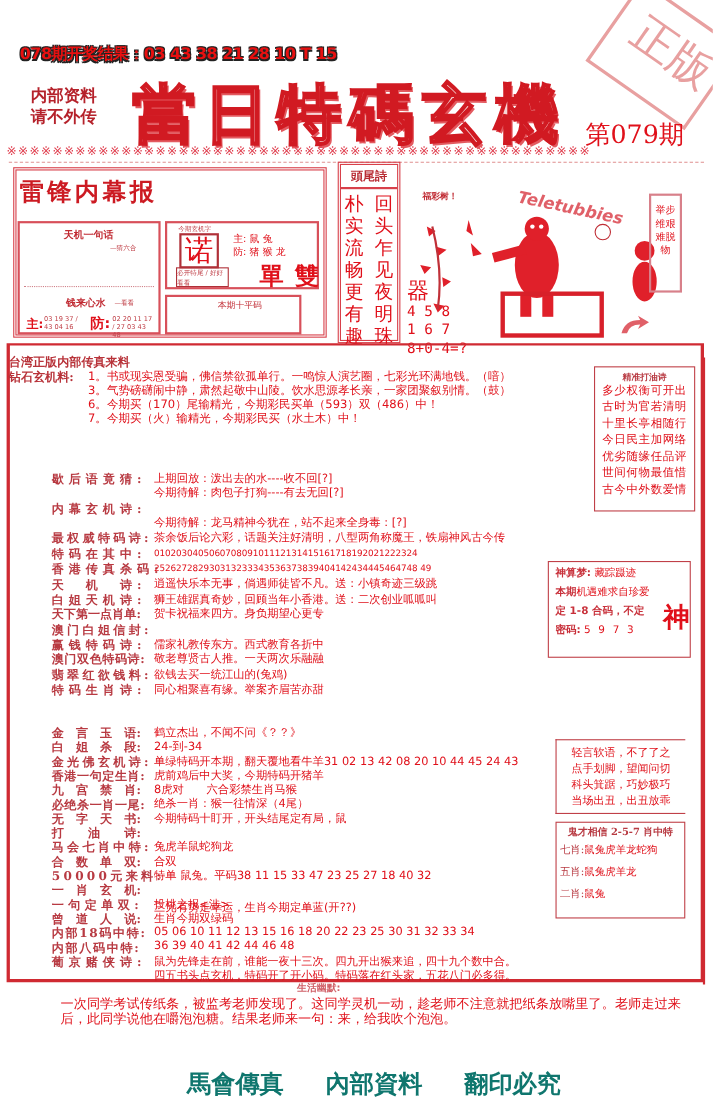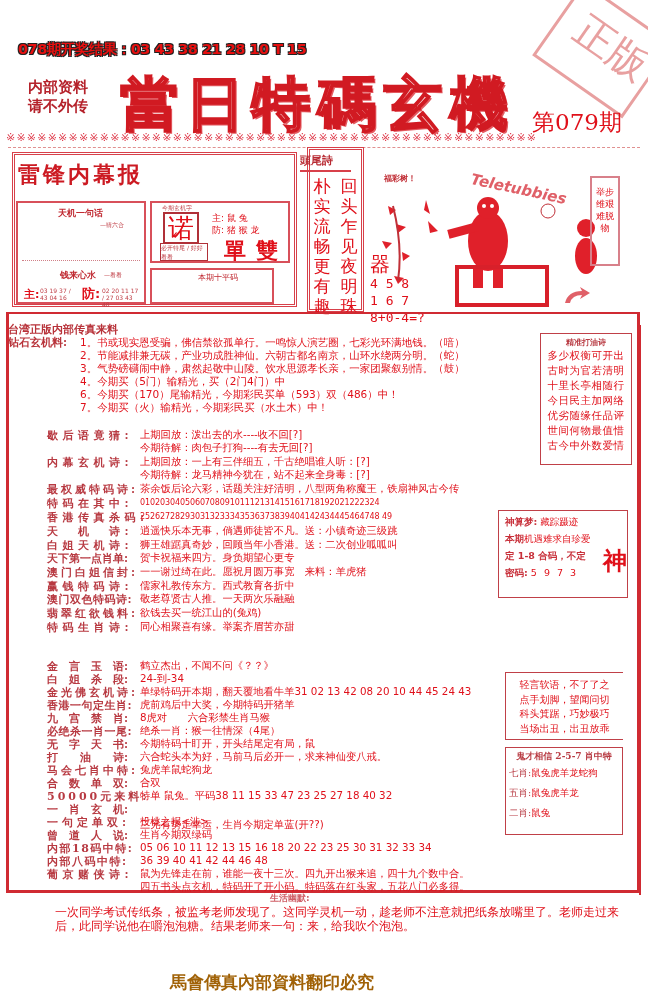--- a/index.html
+++ b/index.html
@@ -16,24 +16,24 @@
 .dashline{left:8px;top:147px;width:632px;border-top:1.5px dashed #e09090}
 
 #paper{left:12px;top:152px;width:285px;height:155px;border:3px double #d8404a}
 #paper-title{left:18px;top:160px;font-family:"DejaVu Serif",serif;font-size:22px;font-weight:bold;color:#cc1a22;letter-spacing:3px}
 #pbox1{left:16px;top:201px;width:130px;height:103px;border:2px solid #d8505a}
 #pbox2{left:150px;top:201px;width:140px;height:62px;border:2px solid #d8505a}
 #pbox3{left:150px;top:268px;width:124px;height:36px;border:2px solid #d8505a}
 .tiny{font-size:6px;color:#c04048}
 #nuo{left:163px;top:212px;width:36px;height:32px;border:2px solid #b03038;font-size:26px;line-height:28px;text-align:center;color:#e0101a;font-family:"DejaVu Serif",serif}
 #zhufang{left:212px;top:212px;font-size:9px;line-height:12px;color:#e0101a}
-#danshuang{left:224px;top:236px;font-size:22px;font-weight:bold;color:#e0101a;letter-spacing:10px;font-family:"DejaVu Serif",serif}
+#danshuang{left:236px;top:236px;font-size:22px;font-weight:bold;color:#e0101a;letter-spacing:10px;font-family:"DejaVu Serif",serif}
 
 #acro{left:307px;top:147px;width:57px;height:165px;border:3px double #d8404a}
-#acro-head{left:300px;top:150px;width:51px;height:22px;border-bottom:2px solid #d8404a;font-family:"DejaVu Serif",serif;font-size:11px;font-weight:bold;line-height:22px;color:#b82a32}
+#acro-head{left:310px;top:150px;width:51px;height:22px;border-bottom:2px solid #d8404a;font-family:"DejaVu Serif",serif;font-size:11px;font-weight:bold;text-align:center;line-height:22px;color:#b82a32}
 .acol{font-size:17px;line-height:20px;color:#e0101a;width:18px;text-align:center;font-family:"DejaVu Serif",serif}
 #puzzle{left:370px;top:253px;font-size:13px;line-height:17px;color:#e0101a;font-family:"DejaVu Sans Mono",monospace}
 #puzzle .big{font-size:20px;font-family:"DejaVu Serif",serif;line-height:22px}
 #tele-word{left:470px;top:180px;font-size:15px;font-weight:bold;color:#e06068;transform:rotate(12deg);font-style:italic}
 #frame-r{left:590px;top:176px;width:30px;height:90px;border:2px solid #d8808a;font-size:9px;line-height:12px;text-align:center;padding-top:8px;color:#e0101a}
 #frame-c{left:455px;top:265px;width:94px;height:42px;border:4px solid #d8202a}
 
 #mainbox{left:6px;top:312px;width:634px;height:581px;border-left:3px solid #d02a32;border-top:2px solid #d02a32;border-right:3px solid #d02a32;border-bottom:3px solid #d02a32}
 #src1{left:8px;top:323px;font-family:"DejaVu Serif",serif;font-size:11px;font-weight:bold;color:#b8333a;line-height:13px}
 #items{left:80px;top:336px;font-size:10.5px;line-height:12.9px;color:#e0101a}
@@ -51,21 +51,21 @@
 #shen{left:603px;top:545px;font-size:24px;font-family:"DejaVu Serif",serif;color:#e0101a;font-weight:bold}
 #slangbox{left:505px;top:672px;width:118px;height:68px;border:1.5px solid #c04048;border-right:none;padding:5px 4px;font-size:10px;line-height:14.5px;color:#e0101a;text-align:center}
 #zodbox{left:505px;top:747px;width:118px;height:88px;border:1.5px solid #c04048}
 #zodbox .h{font-family:"DejaVu Serif",serif;font-size:9px;font-weight:bold;text-align:center;color:#b83a42;padding-top:2px}
 #zodbox .r{font-size:9.5px;line-height:20px;color:#e0101a;padding-left:3px}
 #zodbox .k{color:#b83a42;font-family:"DejaVu Serif",serif}
 
 #joke-title{left:270px;top:892px;font-size:9px;font-weight:bold;color:#d06068}
 #joke{left:55px;top:905px;width:580px;font-size:12px;line-height:14px;color:#e0101a}
 
-#footer{left:170px;top:971px;width:340px;display:flex;justify-content:flex-start;font-family:"DejaVu Serif",serif;font-size:17px;font-weight:bold;color:#a16207}
+#footer{left:170px;top:971px;width:340px;display:flex;justify-content:space-between;font-family:"DejaVu Serif",serif;font-size:22px;font-weight:bold;color:#0f766e}
 </style>
 </head>
 <body>
 
 <div id="stamp" class="abs">正版</div>
 <div id="result" class="abs">078期开奖结果：03 43 38 21 28 10 T 15</div>
 <div id="internal" class="abs">
   <div>内部资料</div>
   <div>请不外传</div>
 </div>
@@ -159,48 +159,44 @@
 <div id="mainbox" class="abs"></div>
 <div id="vline" class="abs"></div>
 
 <div id="src1" class="abs">
   <div>台湾正版内部传真来料</div>
   <div>钻石玄机料:</div>
 </div>
 
 <div id="items" class="abs">
   <div>1。书或现实恩受骗，佛信禁欲孤单行。一鸣惊人演艺圈，七彩光环满地钱。（喑）</div>
-  <div>2。节能减排兼无碳，产业功成胜神仙。六朝古都名南京，山环水绕两分明。（蛇）</div>
   <div>3。气势磅礴闹中静，肃然起敬中山陵。饮水思源孝长亲，一家团聚叙别情。（鼓）</div>
-  <div>4。今期买（5门）输精光，买（2门4门）中</div>
   <div>6。今期买（170）尾输精光，今期彩民买单（593）双（486）中！</div>
   <div>7。今期买（火）输精光，今期彩民买（水土木）中！</div>
 </div>
 
 <div class="abs" style="left:0;top:428px;width:540px;height:220px">
   <div class="lab" style="top:0">歇后语竟猜:</div>
   <div class="val" style="top:0">上期回放：泼出去的水----收不回[?]</div>
   <div class="val" style="top:13px">今期待解：肉包子打狗----有去无回[?]</div>
   <div class="lab" style="top:27px">内幕玄机诗:</div>
-  <div class="val" style="top:27px">上期回放：一上有三伴细五，千古绝唱谁人听：[?]</div>
   <div class="val" style="top:40px">今期待解：龙马精神今犹在，站不起来全身毒：[?]</div>
   <div class="lab" style="top:54px;letter-spacing:3px">最权威特码诗:</div>
   <div class="val" style="top:54px">茶余饭后论六彩，话题关注好清明，八型两角称魔王，铁扇神风古今传</div>
   <div class="lab" style="top:68px">特码在其中:</div>
   <div class="val mono" style="top:70px">010203040506070809101112131415161718192021222324</div>
   <div class="lab" style="top:82px">香港传真杀码:</div>
   <div class="val mono" style="top:84px">252627282930313233343536373839404142434445464748 49</div>
   <div class="lab" style="top:96px">天　机　诗:</div>
   <div class="val" style="top:96px">逍遥快乐本无事，倘遇师徒皆不凡。送：小镇奇迹三级跳</div>
   <div class="lab" style="top:110px">白姐天机诗:</div>
   <div class="val" style="top:110px">狮王雄踞真奇妙，回顾当年小香港。送：二次创业呱呱叫</div>
   <div class="lab" style="top:123px;letter-spacing:0">天下第一点肖单:</div>
   <div class="val" style="top:123px">贺卡祝福来四方。身负期望心更专</div>
   <div class="lab" style="top:137px;letter-spacing:3px">澳门白姐信封:</div>
-  <div class="val" style="top:137px">一一谢过绮在此。愿祝月圆万事宽　来料：羊虎猪</div>
   <div class="lab" style="top:151px">赢钱特码诗:</div>
   <div class="val" style="top:151px">儒家礼教传东方。西式教育各折中</div>
   <div class="lab" style="top:164px;letter-spacing:0.5px">澳门双色特码诗:</div>
   <div class="val" style="top:164px">敬老尊贤古人推。一天两次乐融融</div>
   <div class="lab" style="top:178px;letter-spacing:3px">翡翠红欲钱料:</div>
   <div class="val" style="top:178px">欲钱去买一统江山的(兔鸡)</div>
   <div class="lab" style="top:192px">特码生肖诗:</div>
   <div class="val" style="top:192px">同心相聚喜有缘。举案齐眉苦亦甜</div>
 </div>
 
@@ -213,21 +209,20 @@
   <div class="val" style="top:26px">单绿特码开本期，翻天覆地看牛羊31 02 13 42 08 20 10 44 45 24 43</div>
   <div class="lab" style="top:39px;letter-spacing:0.5px">香港一句定生肖:</div>
   <div class="val" style="top:39px">虎前鸡后中大奖，今期特码开猪羊</div>
   <div class="lab" style="top:52px;letter-spacing:0">九　宫　禁　肖:</div>
   <div class="val" style="top:52px">8虎对　　六合彩禁生肖马猴</div>
   <div class="lab" style="top:65px;letter-spacing:0.5px">必绝杀一肖一尾:</div>
   <div class="val" style="top:65px">绝杀一肖：猴一往情深（4尾）</div>
   <div class="lab" style="top:78px;letter-spacing:0">无　字　天　书:</div>
   <div class="val" style="top:78px">今期特码十盯开，开头结尾定有局，鼠</div>
   <div class="lab" style="top:91px;letter-spacing:0">打　　油　　诗:</div>
-  <div class="val" style="top:91px">六合蛇头本为好，马前马后必开一，求来神仙变八戒。</div>
   <div class="lab" style="top:104px;letter-spacing:3px">马会七肖中特:</div>
   <div class="val" style="top:104px">兔虎羊鼠蛇狗龙</div>
   <div class="lab" style="top:117px;letter-spacing:0">合　数　单　双:</div>
   <div class="val" style="top:117px">合双</div>
   <div class="lab" style="top:130px;letter-spacing:3px">50000元来料:</div>
   <div class="val" style="top:130px">特单 鼠兔。平码38 11 15 33 47 23 25 27 18 40 32</div>
   <div class="lab" style="top:143px;letter-spacing:0">一　肖　玄　机:</div>
   <div class="val" style="top:159px">三兄有势走幸运，生肖今期定单蓝(开??)</div>
   <div class="lab" style="top:156px;letter-spacing:4px">一句定单双:</div>
   <div class="val" style="top:156px">投桃之报&lt;涉&gt;</div>

